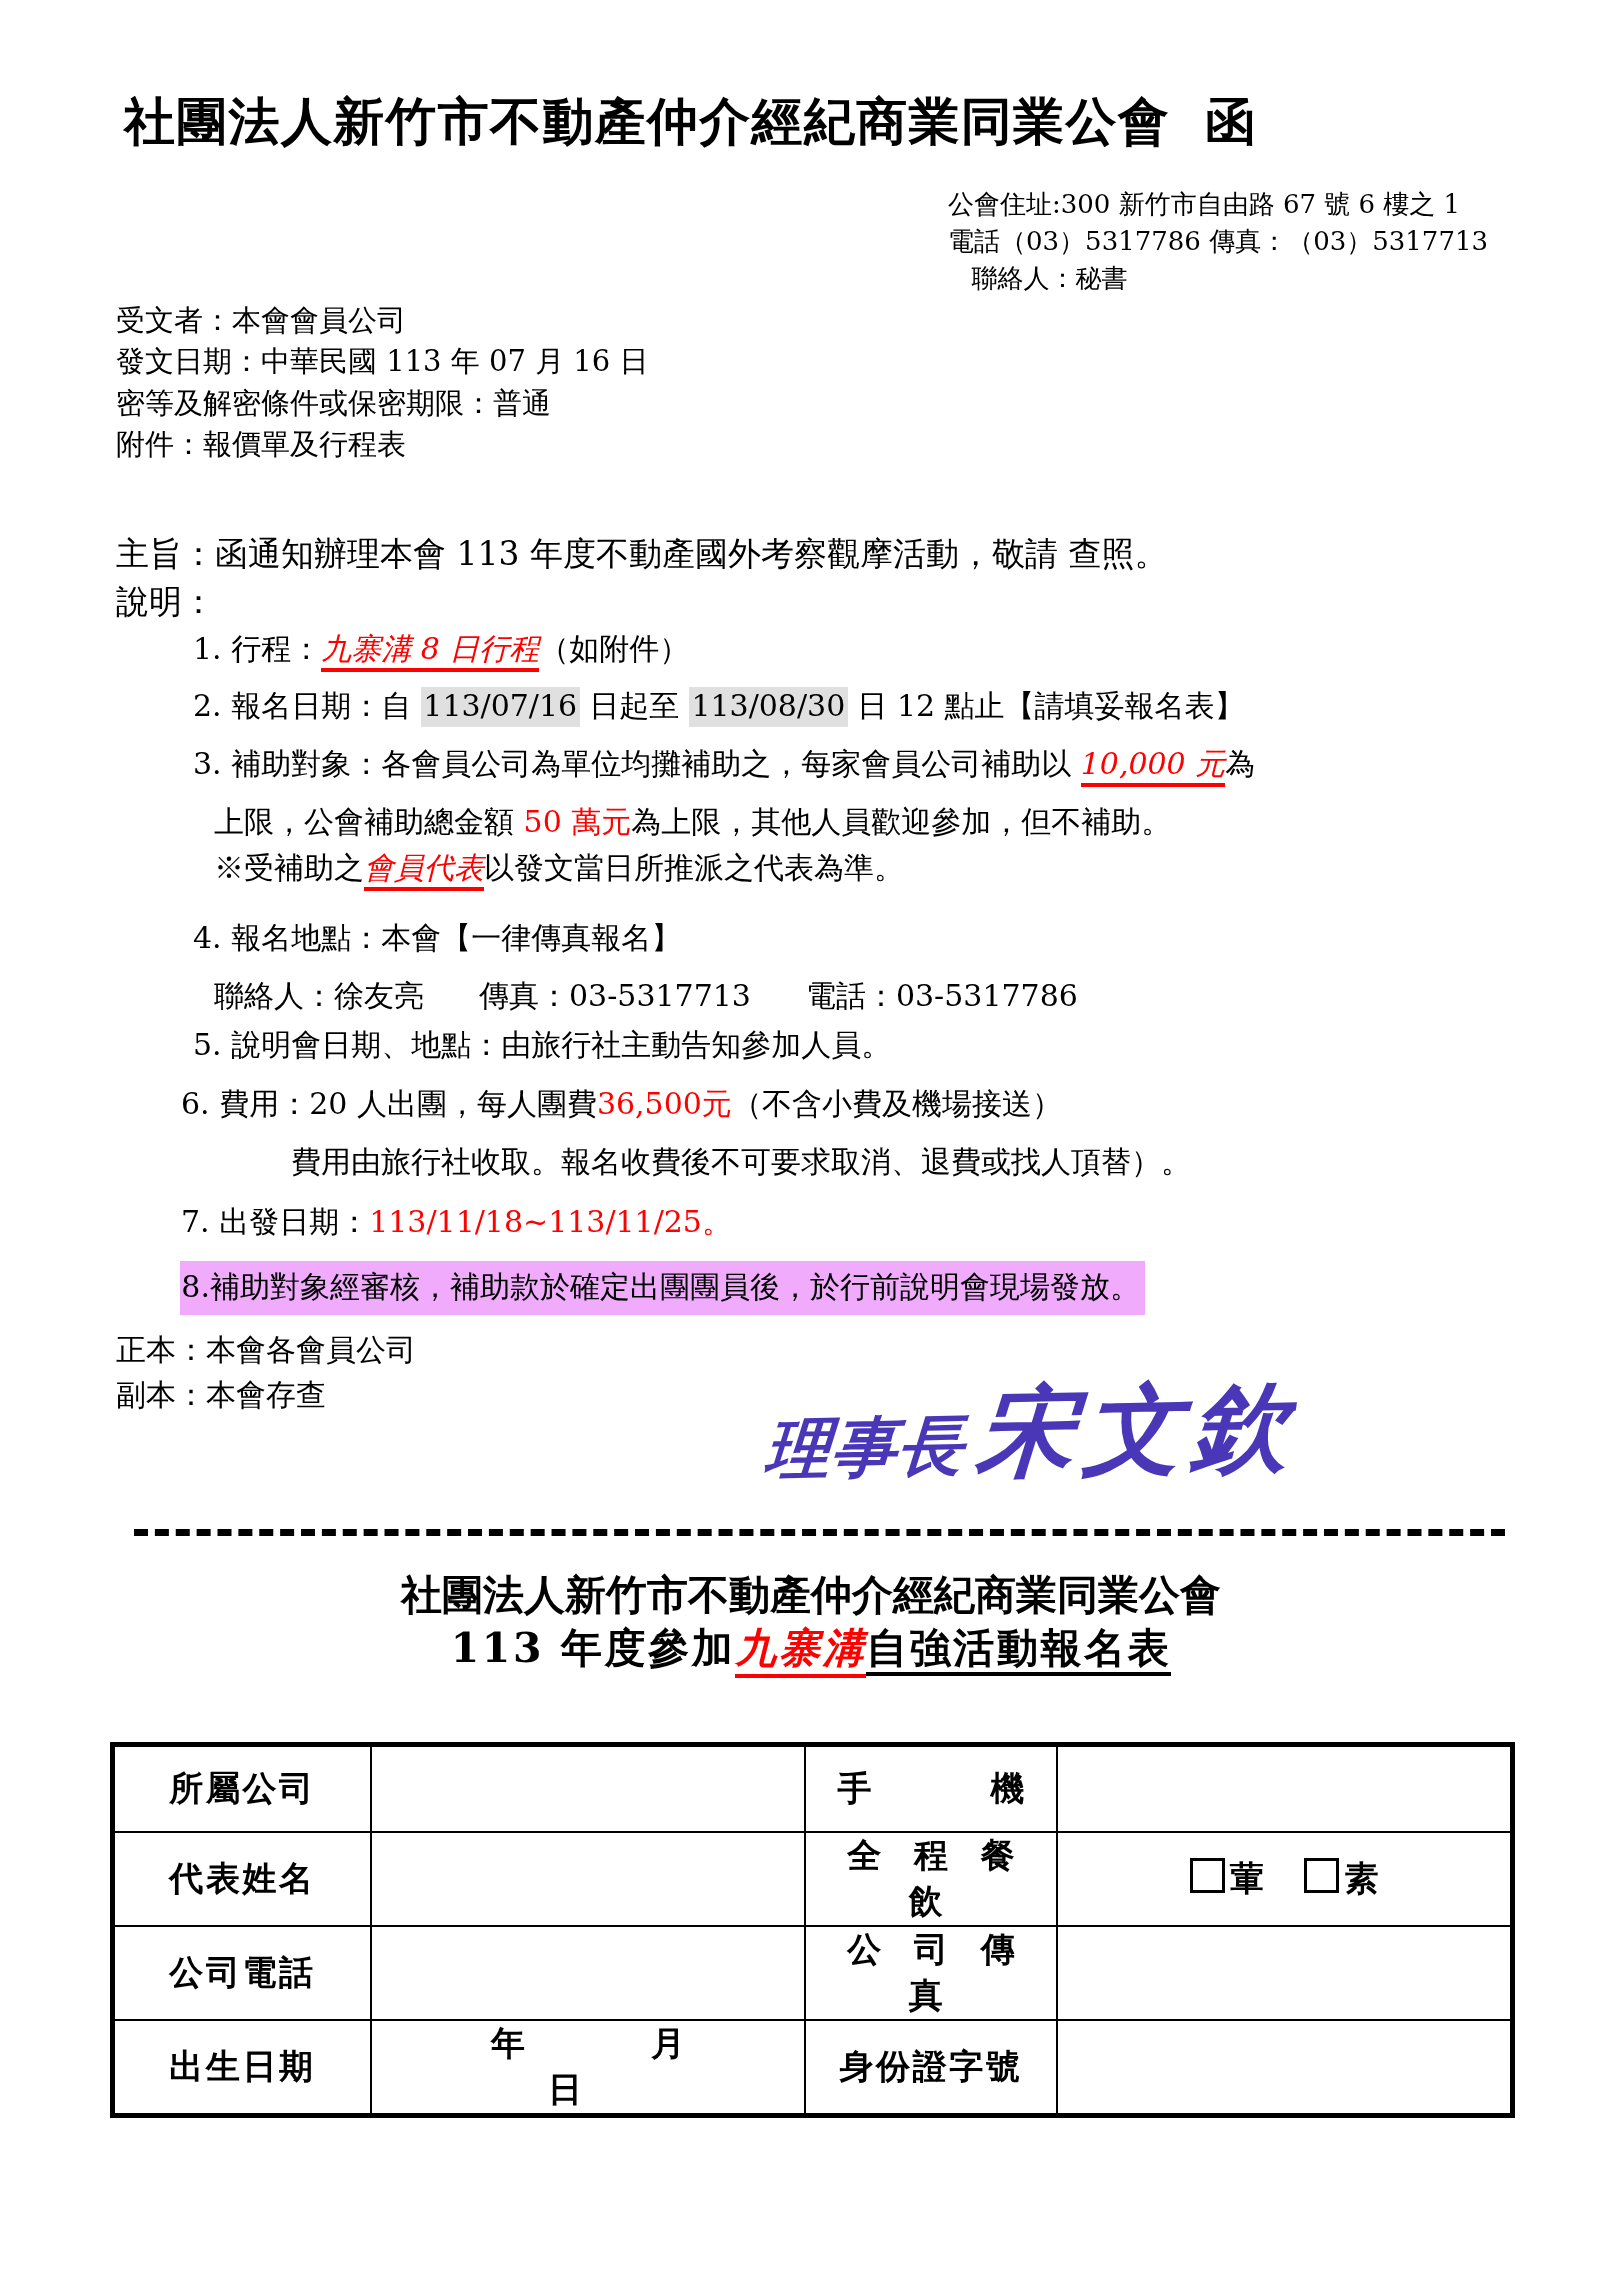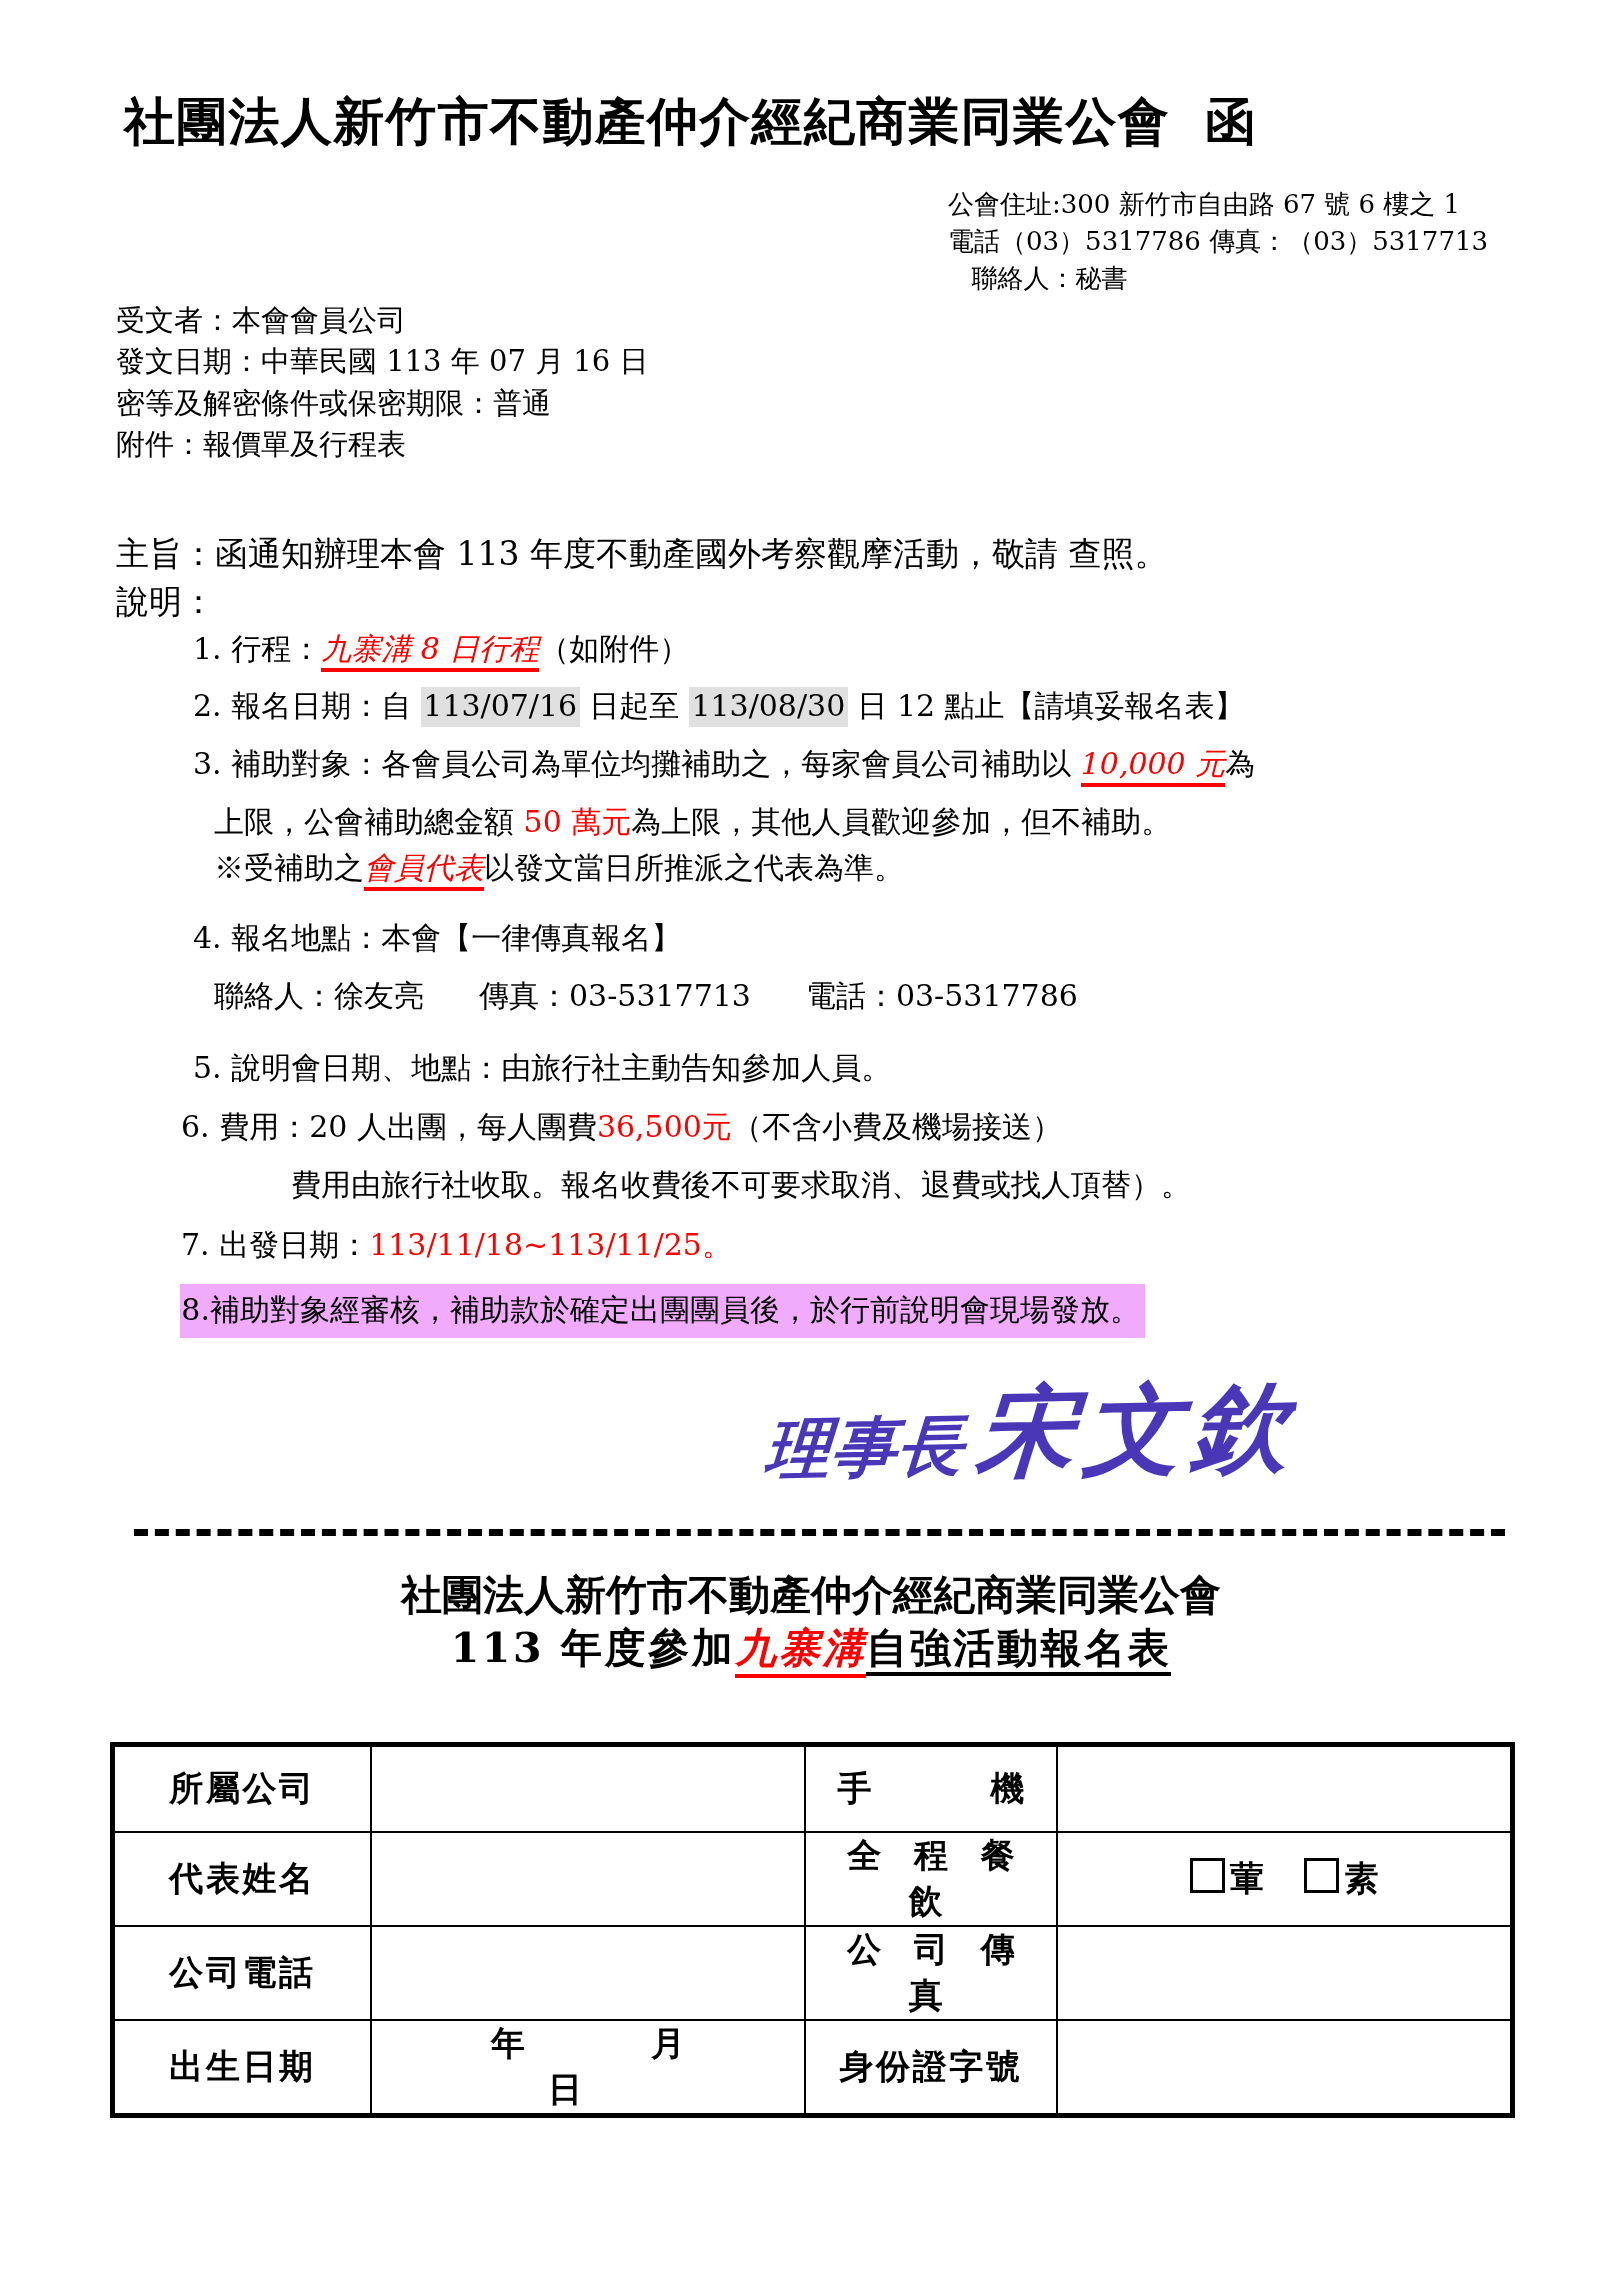--- a/index.html
+++ b/index.html
@@ -265,21 +265,21 @@
     </div>
 
     <div class="item indent-1" style="margin-top:26px">
       <span class="num">4.</span>
       <span>報名地點：本會【一律傳真報名】</span>
     </div>
     <div class="item indent-2" style="margin-top:14.4px">
       <span>聯絡人：徐友亮</span><span class="gap-md"></span><span>傳真：03-5317713</span><span class="gap-md"></span><span>電話：03-5317786</span>
     </div>
 
-    <div class="item indent-1" style="margin-top:28px">
+    <div class="item indent-1" style="margin-top:5px">
       <span class="num">5.</span>
       <span>說明會日期、地點：由旅行社主動告知參加人員。</span>
     </div>
 
     <div class="item indent-3" style="margin-top:15.7px">
       <span class="num">6.</span>
       <span>費用：20 人出團，每人團費</span><span class="red">36,500元</span><span>（不含小費及機場接送）</span>
     </div>
     <div class="item indent-4" style="margin-top:14.4px">
       <span>費用由旅行社收取。報名收費後不可要求取消、退費或找人頂替）。</span>
@@ -289,20 +289,24 @@
       <span class="num">7.</span>
       <span>出發日期：</span><span class="red">113/11/18~113/11/25</span><span class="red">。</span>
     </div>
 
     <div class="item indent-8" style="margin-top:17px">
       <span class="hl-block"><span class="num">8.</span><span>補助對象經審核，補助款於確定出團團員後，於行前說明會現場發放。</span></span>
     </div>
 
   </div>
 
+  <div class="copies">
+    <div class="line">正本：本會各會員公司</div>
+    <div class="line">副本：本會存查</div>
+  </div>
 
   <div class="sig">
     <span class="title-part">理事長</span><span class="name-part">宋文欽</span>
   </div>
 
   <div class="divider"></div>
 
   <div class="form-head">
     <div class="l1">社團法人新竹市不動產仲介經紀商業同業公會</div>
     <div class="l2">

